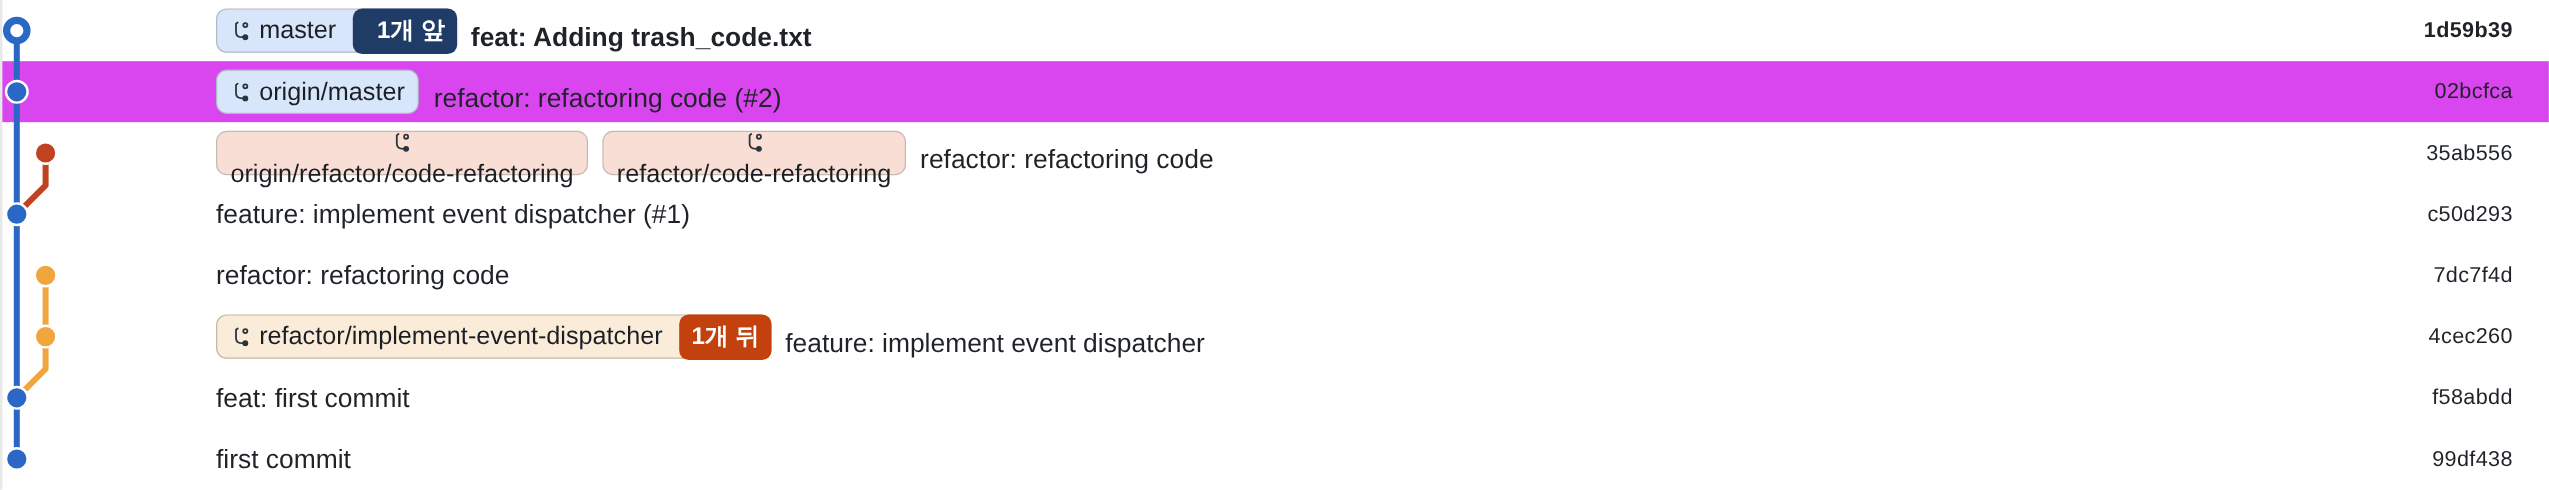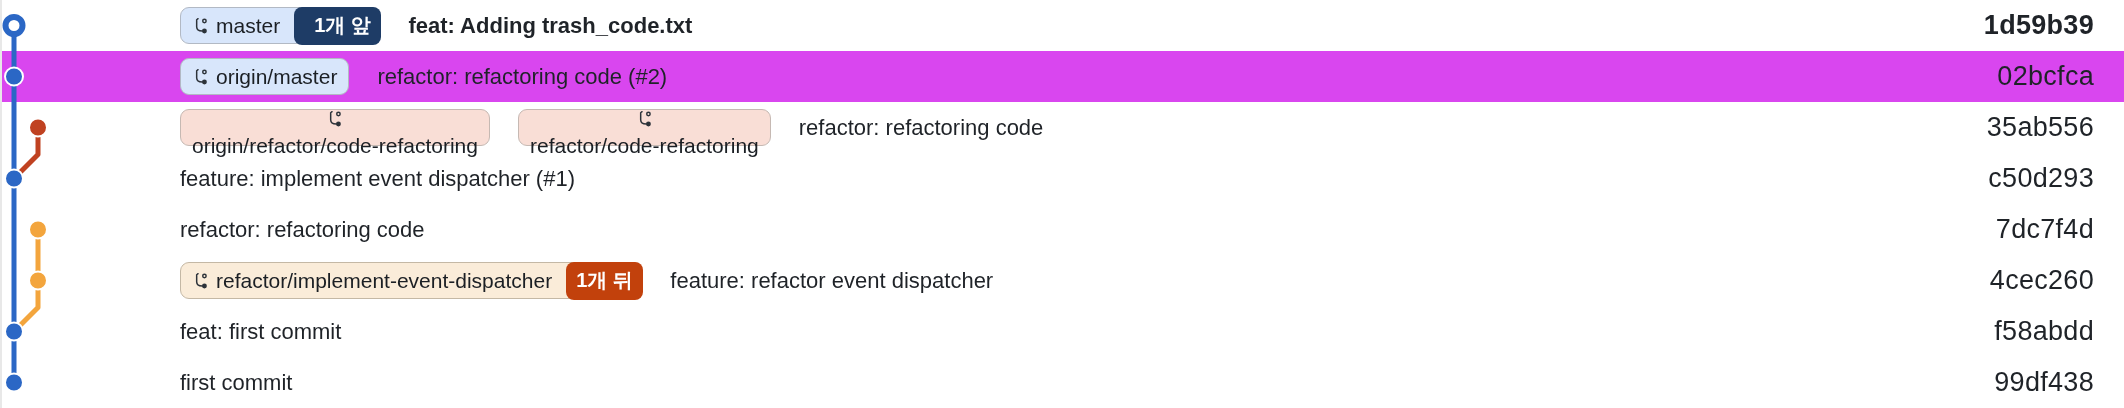--- a/index.html
+++ b/index.html
@@ -9,24 +9,24 @@
     color: #1f2328;
   }
   .commit-list { position: absolute; inset: 0; }
   .row {
     height: 51px; box-sizing: border-box;
     display: flex; align-items: center;
     padding: 0 30px 0 180px;
     background: #ffffff;
   }
   .row.selected { background: #d946ef; }
-  .refs-message { display: flex; align-items: center; gap: 28px; flex: 1; min-width: 0; }
+  .refs-message { display: flex; align-items: flex-end; gap: 12px; flex: 1; min-width: 0; }
   .message { font-size: 22px; white-space: nowrap; }
   .row.bold .message { font-weight: 700; }
-  .hash { margin-left: auto; font-size: 27px; letter-spacing: 0.3px; }
+  .hash { margin-left: auto; font-size: 18px; letter-spacing: 0.3px; }
   .row.bold .hash { font-weight: 700; }
 
   .badge {
     display: inline-flex; align-items: center; gap: 7px;
     height: 37px; box-sizing: border-box;
     padding: 0 11px; border-radius: 9px;
     font-size: 21px; white-space: nowrap;
     border: 1.5px solid #b9b4ae; color: #1b1f24;
   }
   .badge.blue  { background: #d8e6fb; border-color: #b2b9c4; }
@@ -127,21 +127,21 @@
     <div class="refs-message">
       <span class="badge cream has-count">
         <svg class="badge-icon" viewBox="0 0 16 16" fill="none" stroke="currentColor" stroke-width="1.4" stroke-linecap="round">
           <path d="M5.7 1.6 L4.4 2.6 L4.4 9.2 C4.4 12.2 6.8 13.2 9.6 13.2"></path>
           <circle cx="11.7" cy="3.7" r="1.6"></circle>
           <circle cx="11.7" cy="13.2" r="1.6" fill="currentColor"></circle>
         </svg>
         <span>refactor/implement-event-dispatcher</span>
         <span class="count-badge brown">1개 뒤</span>
       </span>
-      <span class="message">feature: refactor event dispatcher</span>
+      <span class="message">feature: implement event dispatcher</span>
     </div>
     <span class="hash">4cec260</span>
   </div>
 
   <div class="row">
     <div class="refs-message">
       <span class="message">feat: first commit</span>
     </div>
     <span class="hash">f58abdd</span>
   </div>

